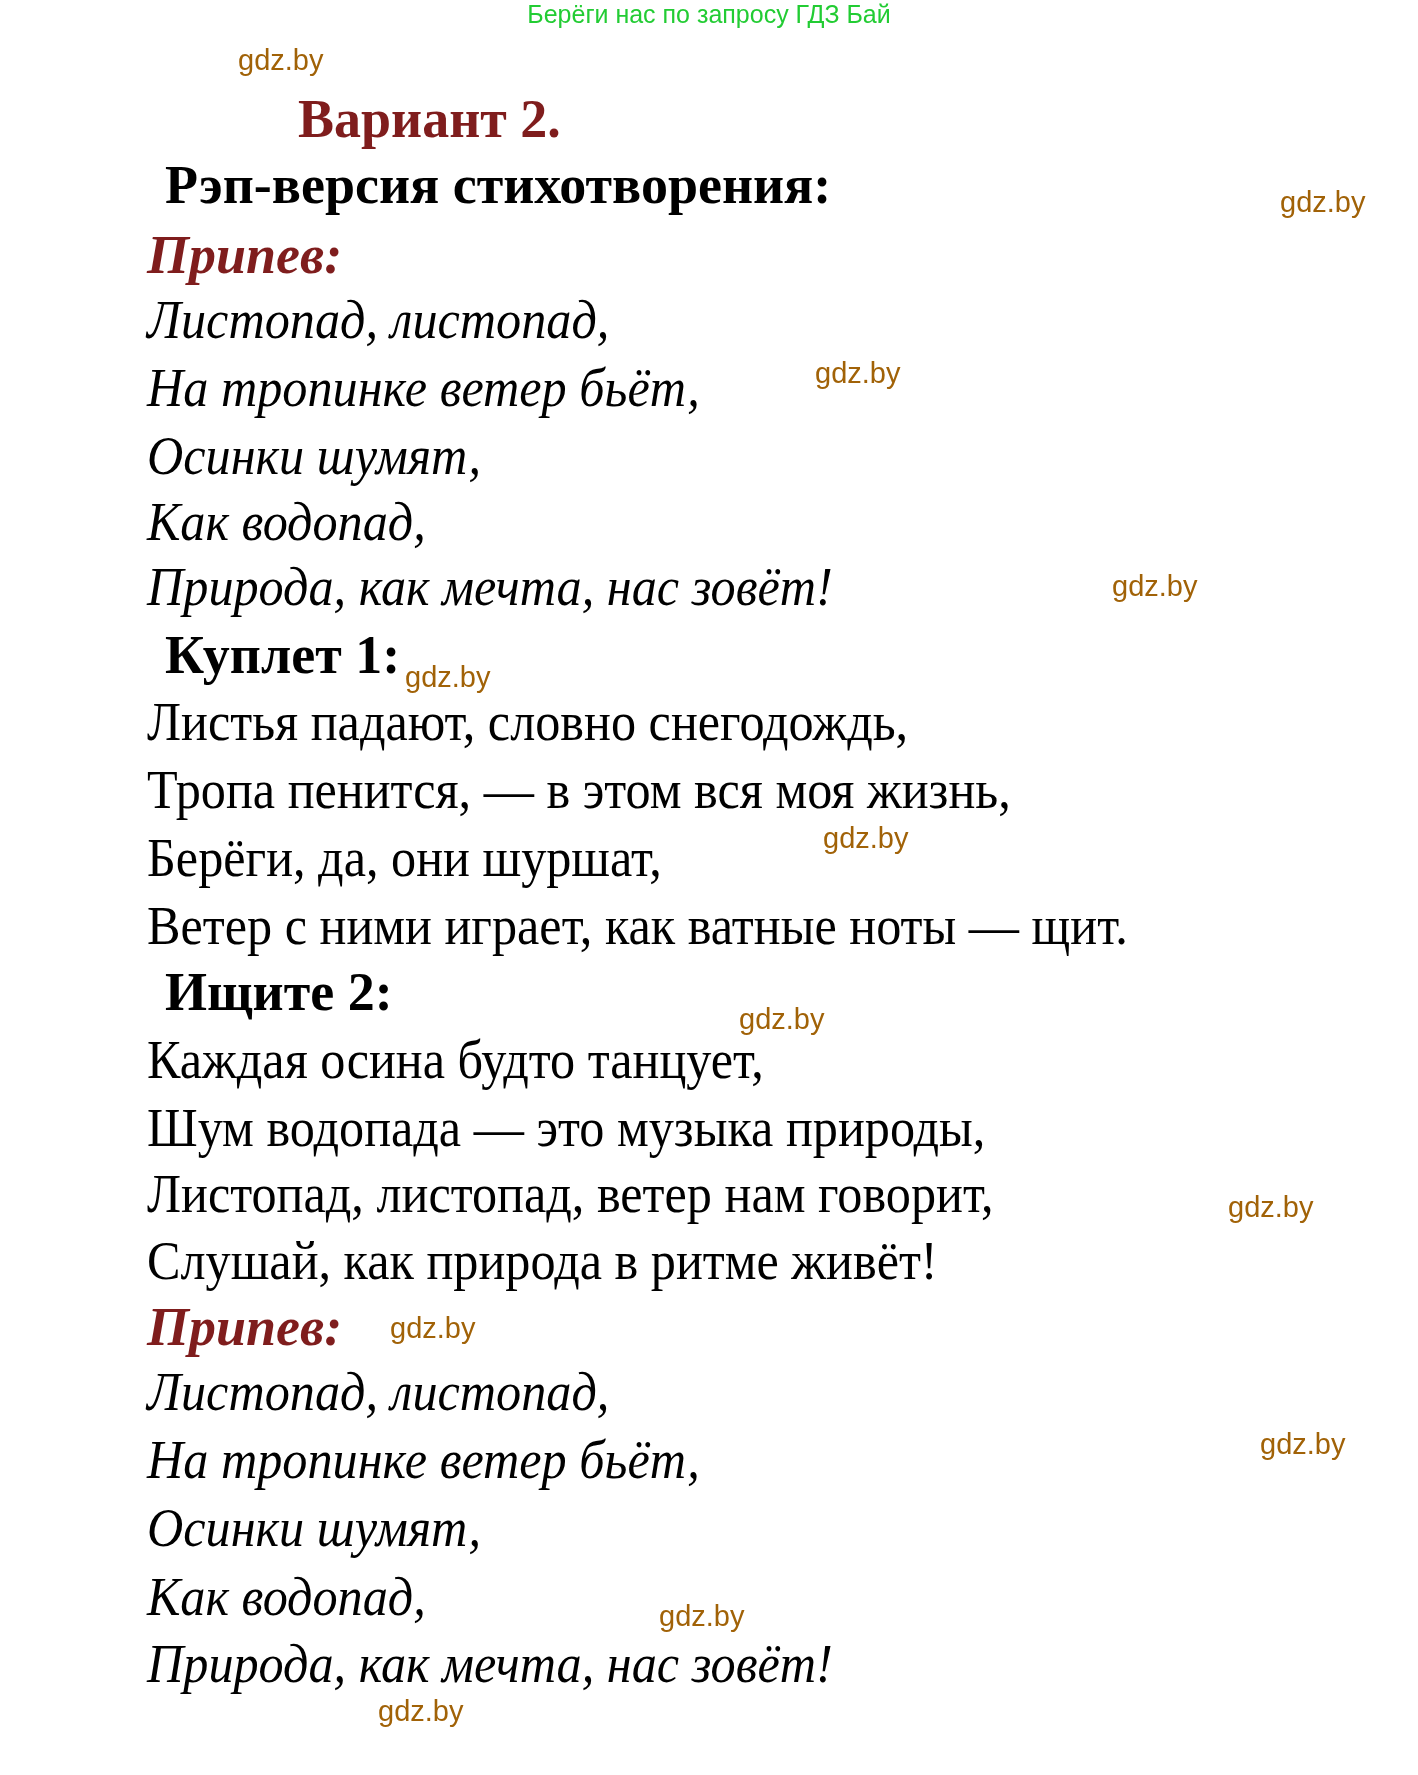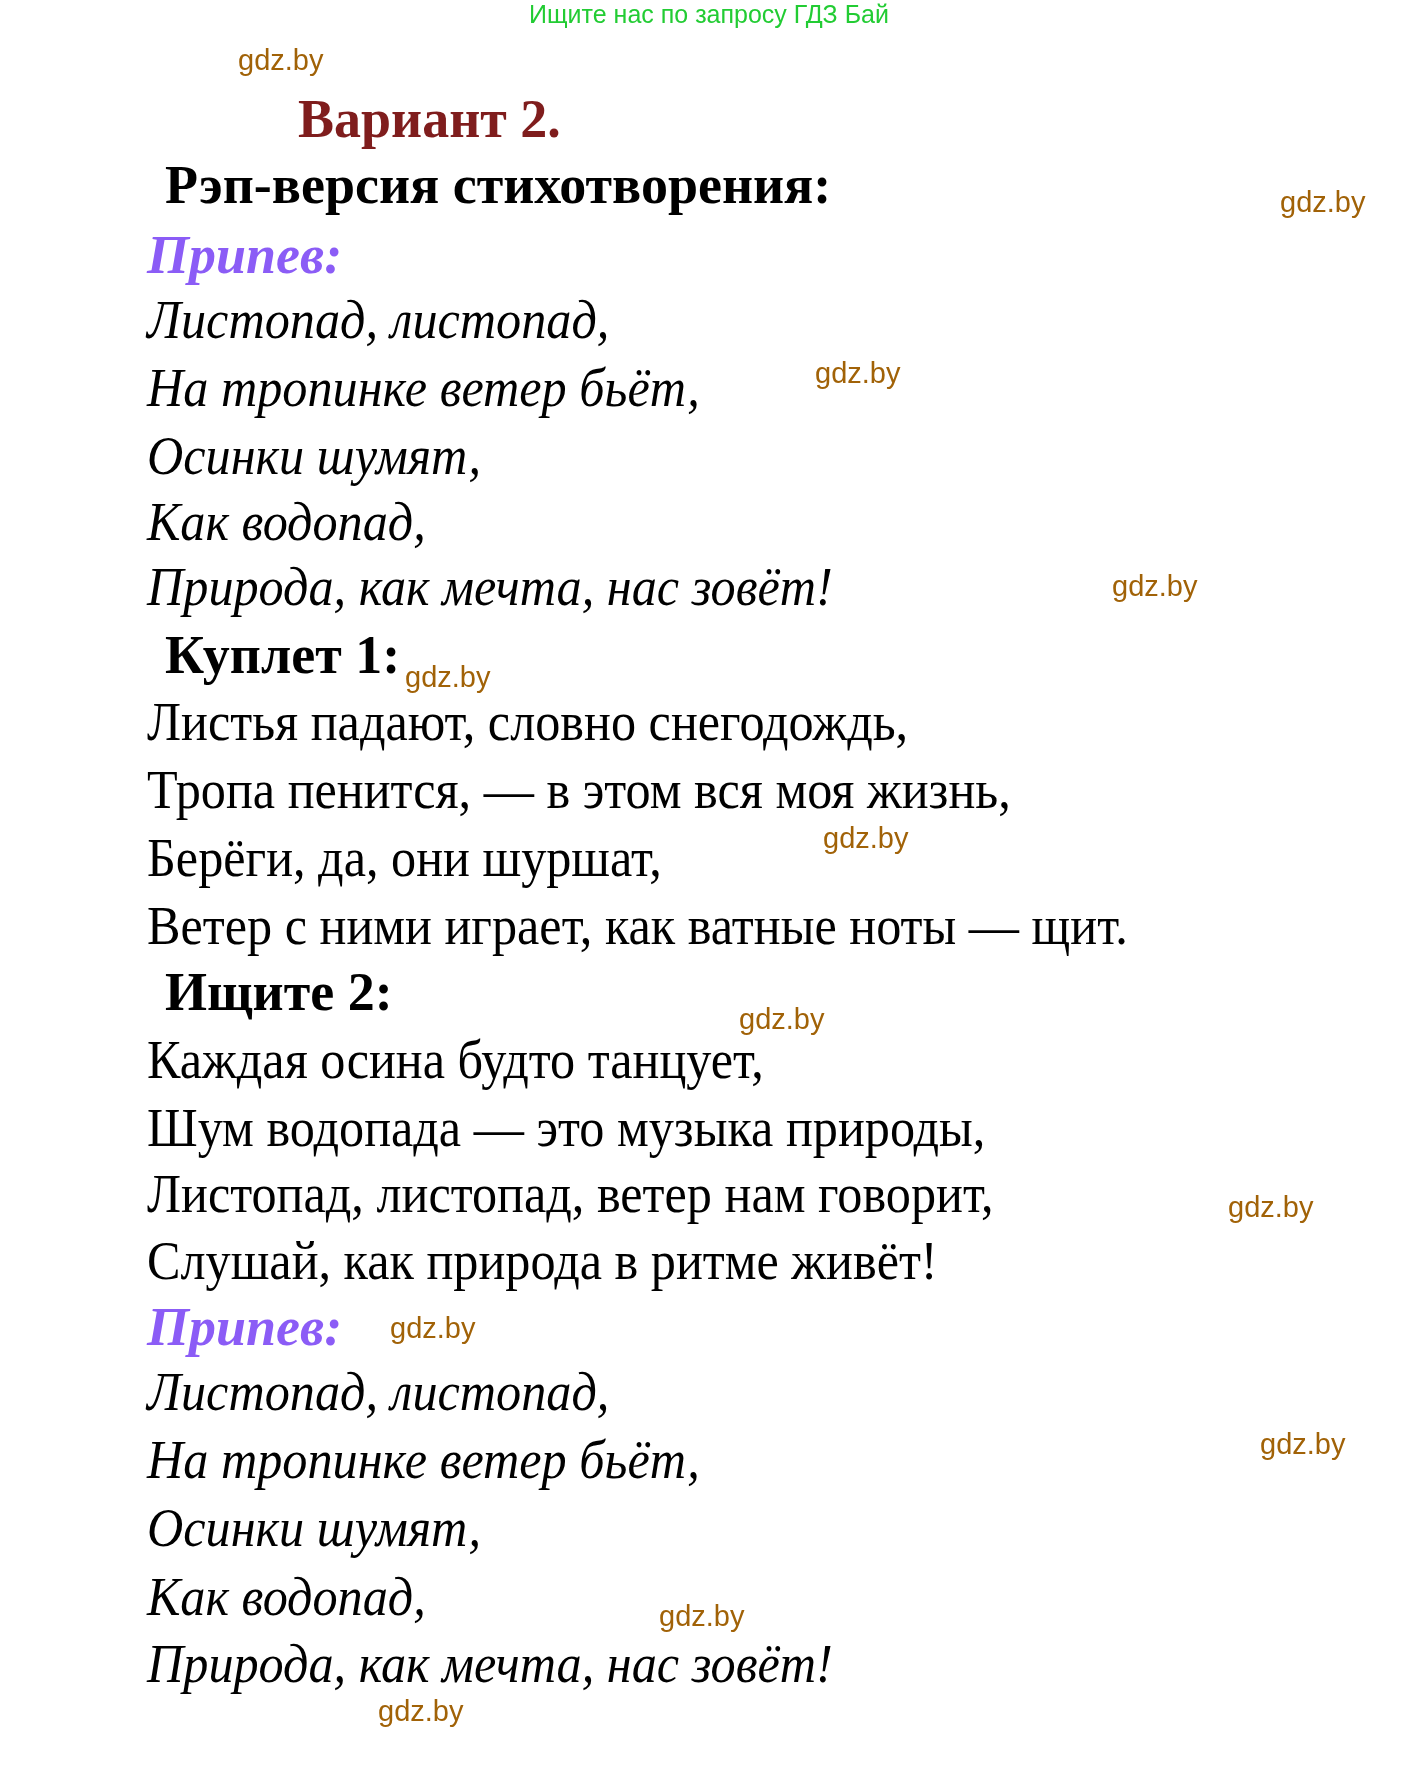--- a/index.html
+++ b/index.html
@@ -2,29 +2,29 @@
 <html><head>
 <meta charset="utf-8">
 <style>
   html, body { margin:0; padding:0; background:#ffffff; }
   body { width:1418px; height:1775px; position:relative; overflow:hidden; }
   .abs { position:absolute; white-space:nowrap; }
   .banner { left:0; width:1418px; top:0; text-align:center; font-family:"Liberation Sans", sans-serif; font-size:25px; color:#22cc33; line-height:28px; }
   .wm { font-family:"Liberation Sans", sans-serif; font-size:29px; color:#a16207; line-height:32px; }
   .title { font-family:"Liberation Serif", serif; font-weight:bold; font-size:54px; color:#7f1d1d; line-height:60px; }
   .head-b { font-family:"Liberation Serif", serif; font-weight:bold; font-size:54px; color:#000; line-height:60px;margin-left:18px; }
-  .head-bi { font-family:"Liberation Serif", serif; font-weight:bold; font-style:italic; font-size:54px; color:#8b5cf6; line-height:60px; }
+  .head-bi { font-family:"Liberation Serif", serif; font-weight:bold; font-style:italic; font-size:54px; color:#7f1d1d; line-height:60px; }
   .verse { font-family:"Liberation Serif", serif; font-size:54px; color:#000; line-height:60px; transform:scaleX(0.93); transform-origin:left center; }
   .verse-i { font-family:"Liberation Serif", serif; font-style:italic; font-size:54px; color:#000; line-height:60px; transform:scaleX(0.93); transform-origin:left center; }
   .footer { left:0; width:1418px; top:1839px; text-align:center; font-family:"Liberation Sans", sans-serif; font-size:25px; color:#4b1a8c; line-height:28px; }
 </style>
 </head>
 <body>
 
-<div class="abs banner">Ищите нас по запросу ГДЗ Бай</div>
+<div class="abs banner">Берёги нас по запросу ГДЗ Бай</div>
 
 <div class="abs wm" style="left:238px;top:44px;">gdz.by</div>
 <div class="abs wm" style="left:1280px;top:186px;">gdz.by</div>
 <div class="abs wm" style="left:815px;top:357px;">gdz.by</div>
 <div class="abs wm" style="left:1112px;top:570px;">gdz.by</div>
 <div class="abs wm" style="left:405px;top:661px;">gdz.by</div>
 <div class="abs wm" style="left:823px;top:822px;">gdz.by</div>
 <div class="abs wm" style="left:739px;top:1003px;">gdz.by</div>
 <div class="abs wm" style="left:1228px;top:1191px;">gdz.by</div>
 <div class="abs wm" style="left:390px;top:1312px;">gdz.by</div>

